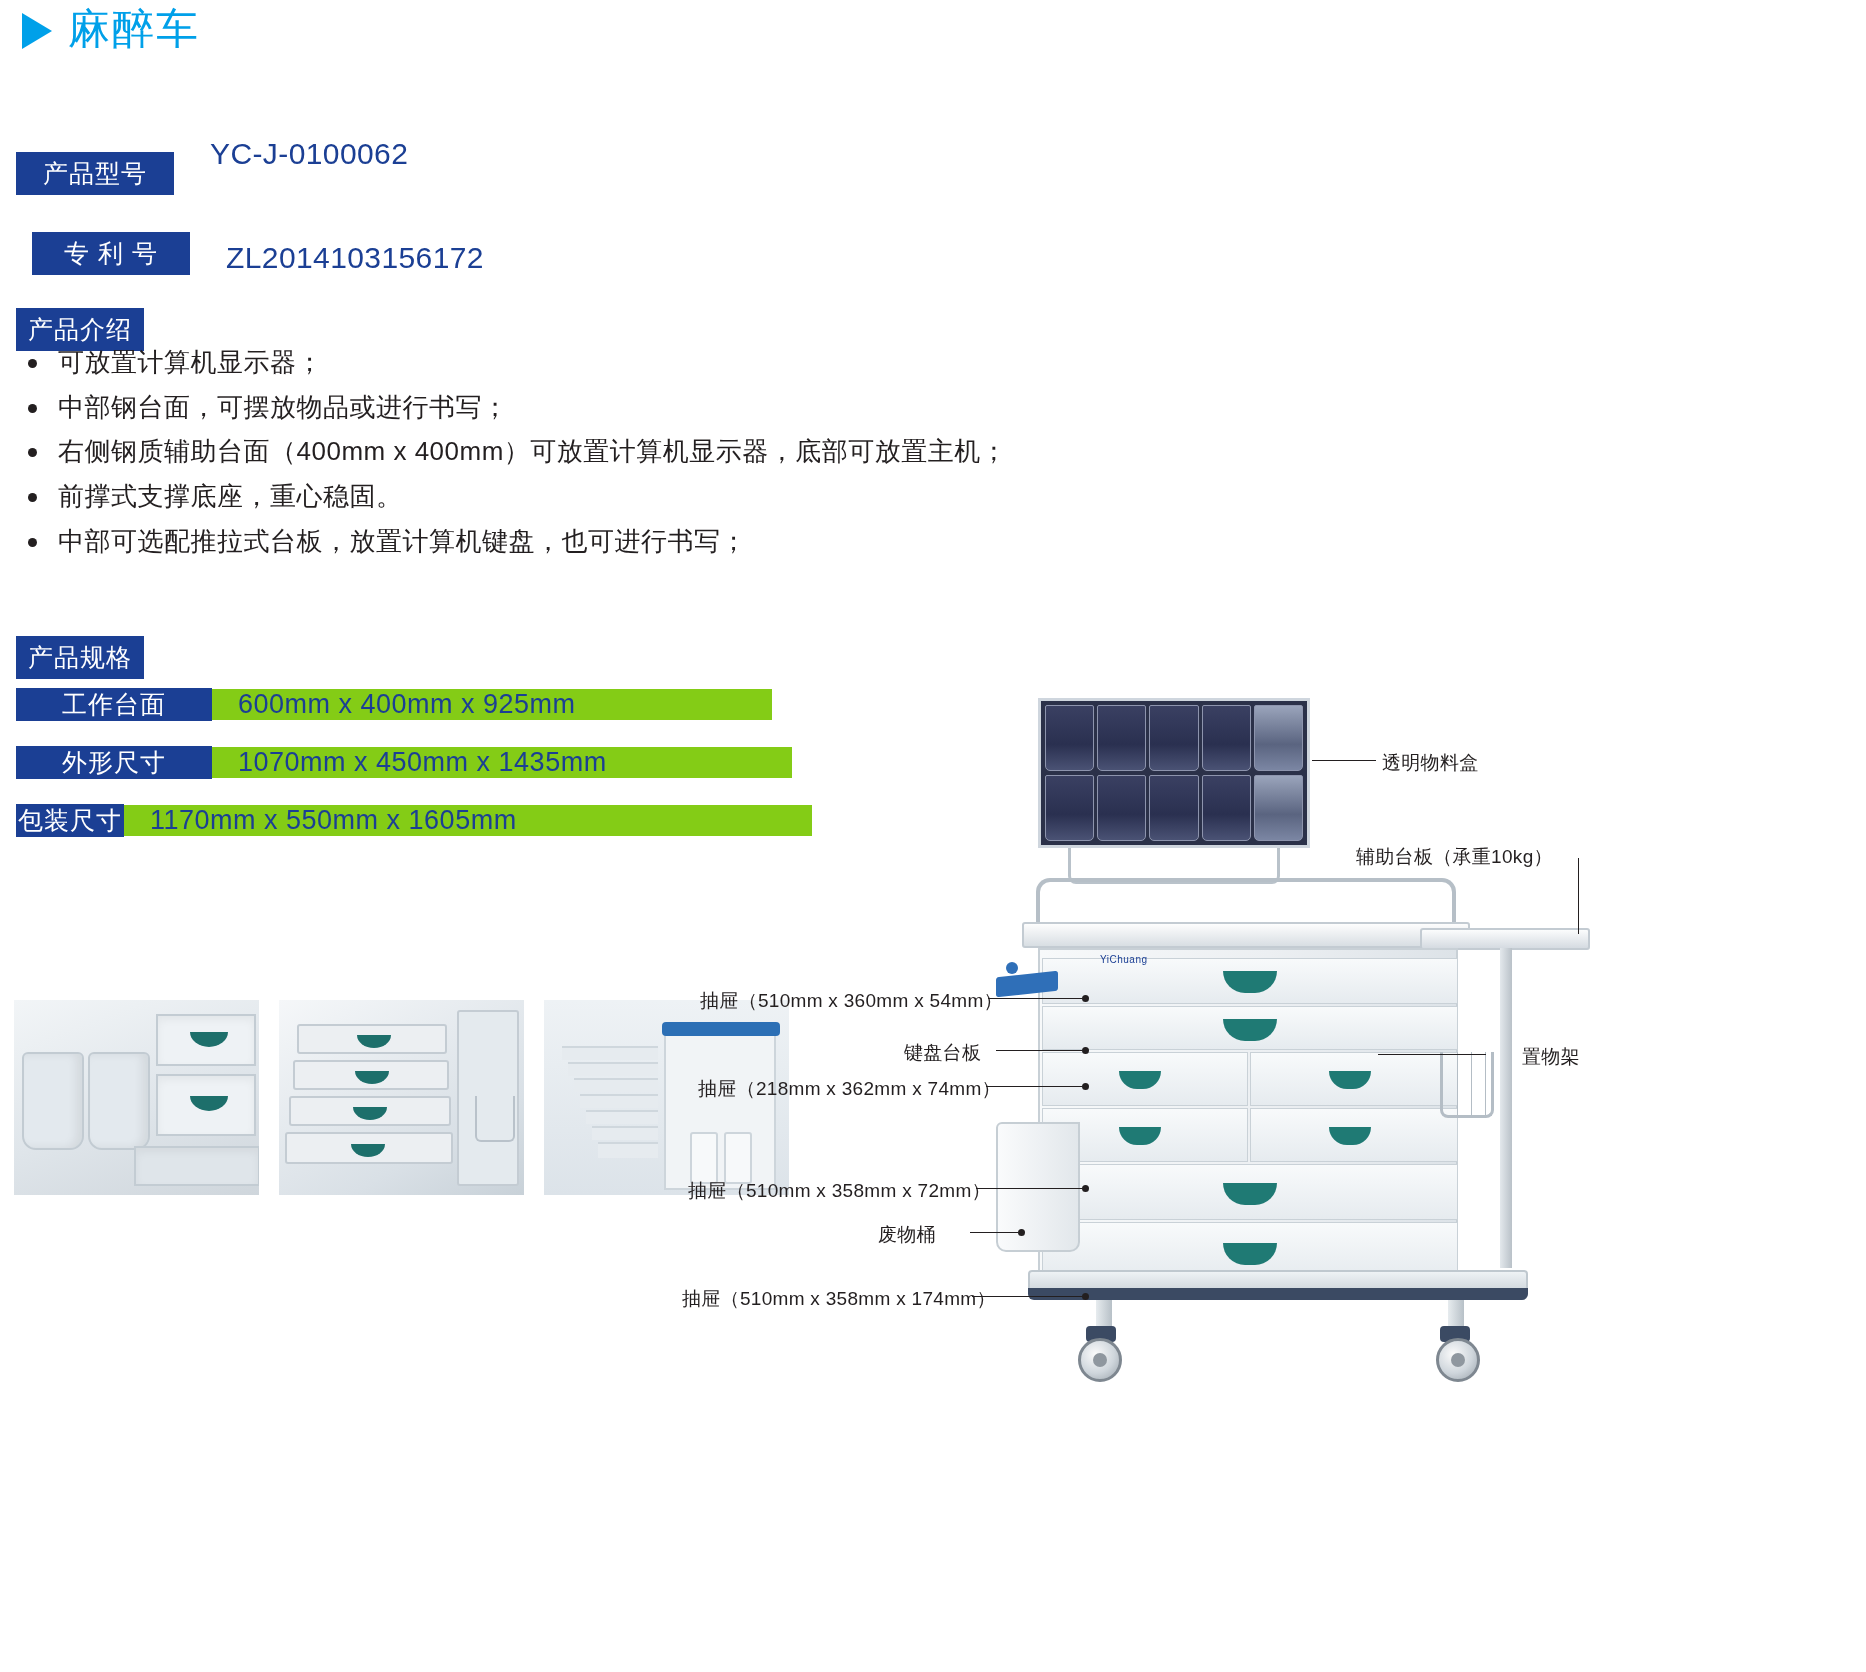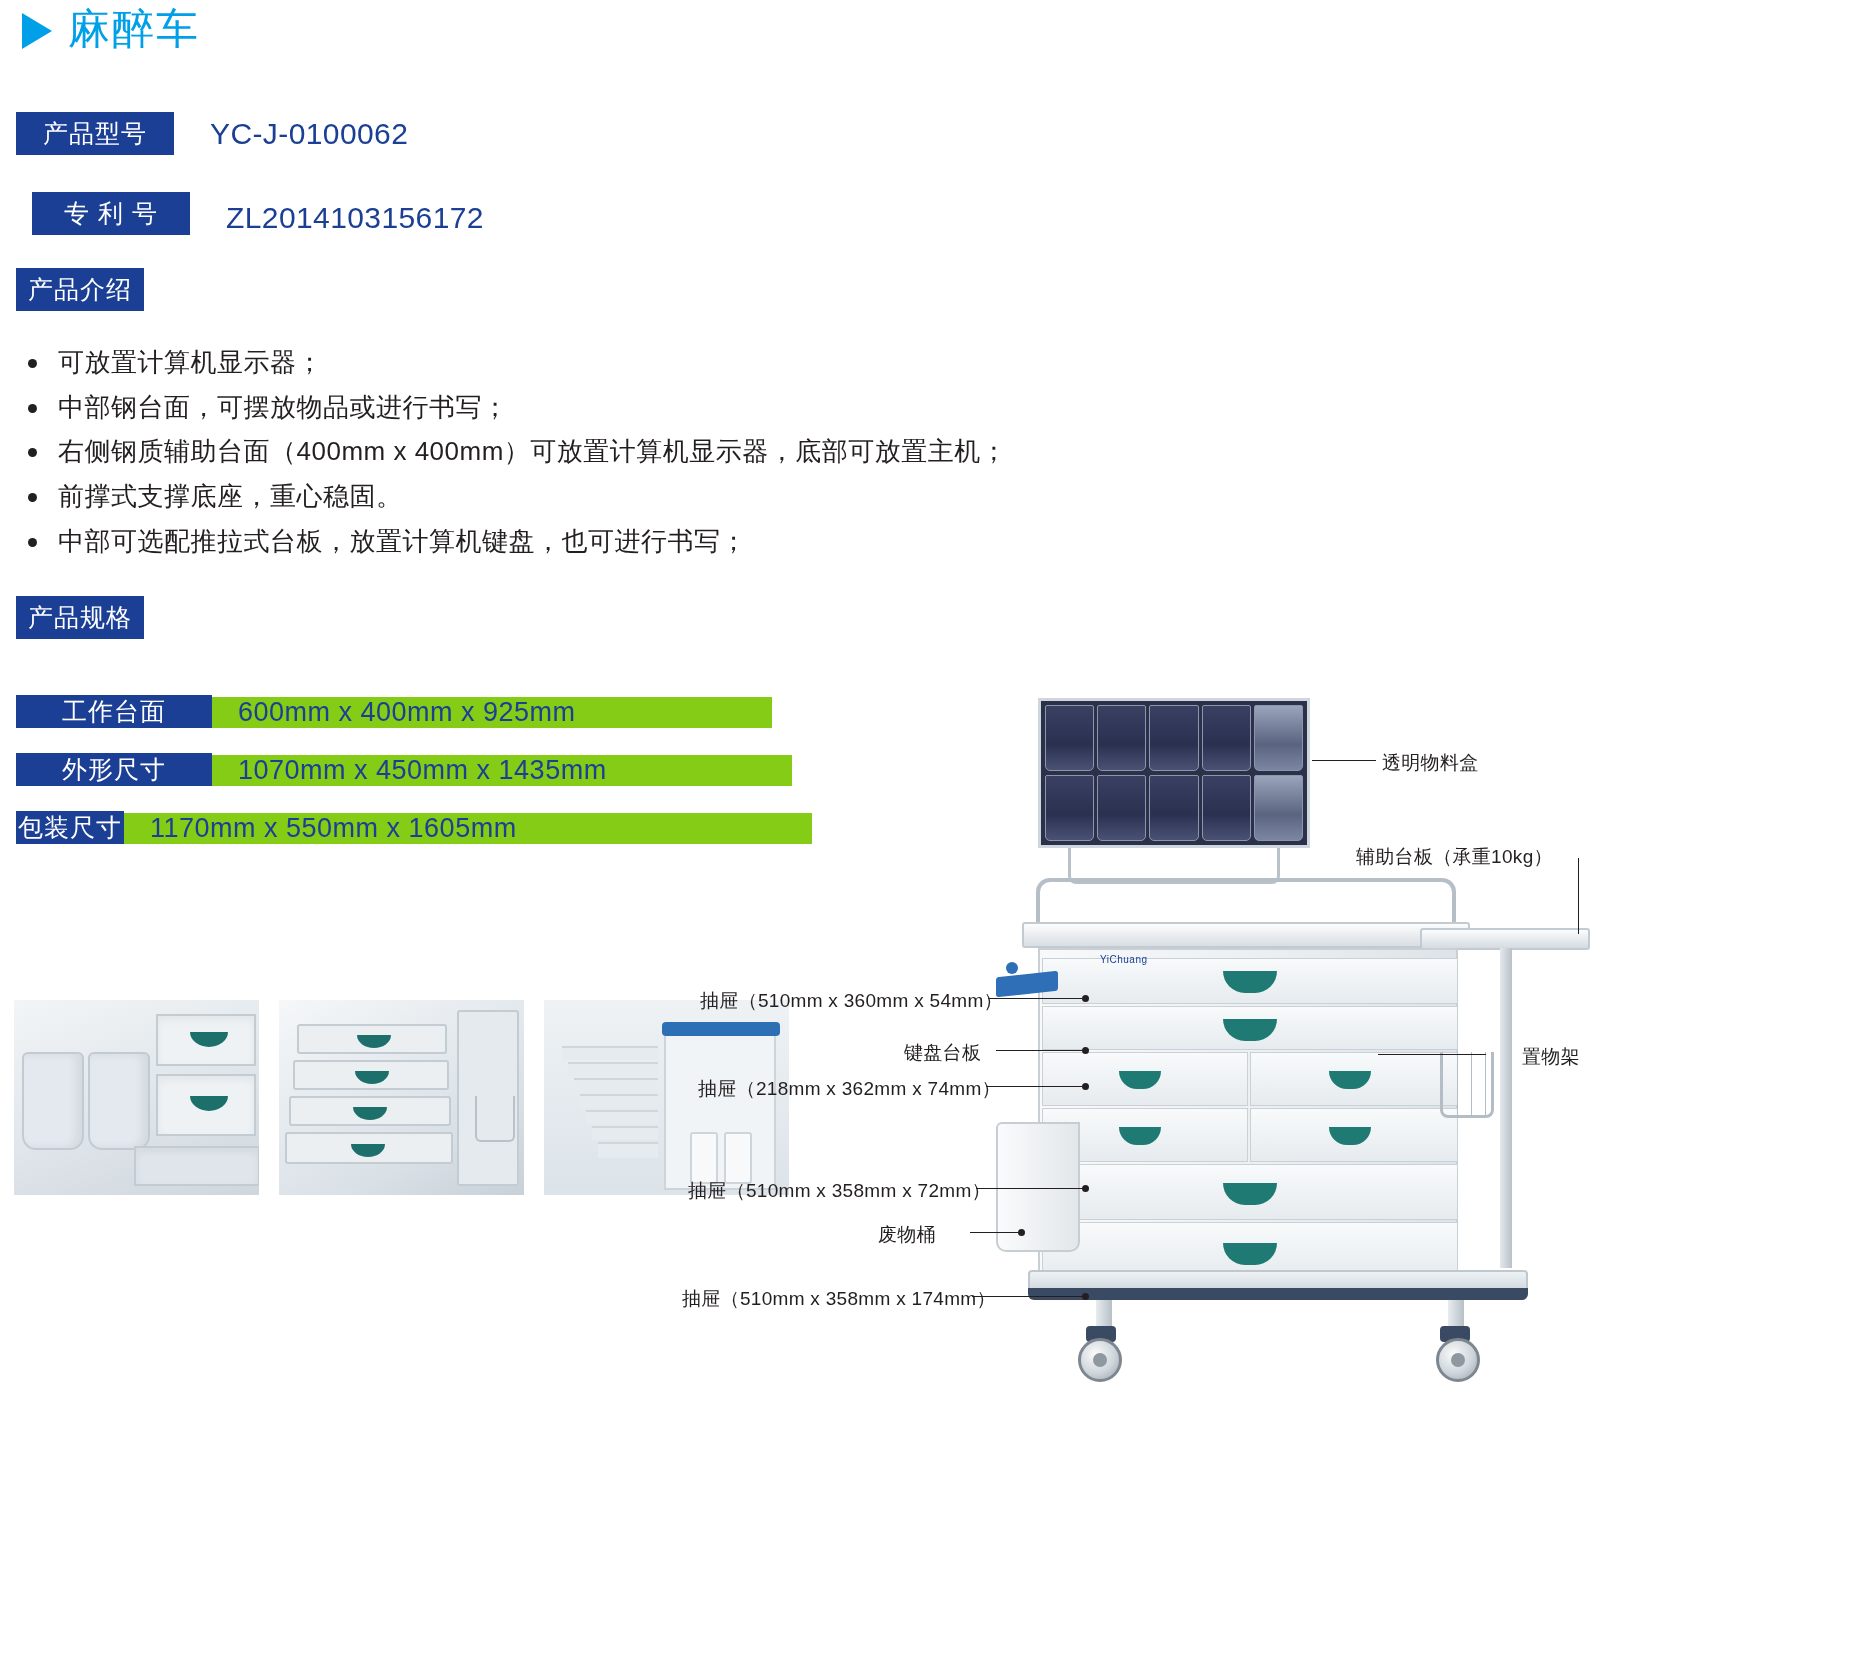--- a/index.html
+++ b/index.html
@@ -39,20 +39,21 @@
 
   
   .chip {
     background: #1b3f94;
     color: #ffffff;
     font-size: 25px;
     letter-spacing: 1px;
     padding: 6px 12px;
     display: inline-block;
     line-height: 1.25;
+    margin-top: 40px;
   }
   .chip.wide { min-width: 158px; text-align: center; }
 
   .field-row {
     position: absolute;
     display: flex;
     align-items: center;
   }
   .field-value {
     color: #1b3f94;
@@ -96,21 +97,21 @@
 
   
   .spec-table {
     position: absolute;
     left: 16px;
     top: 680px;
     width: 796px;
   }
   .spec-row {
     display: flex;
-    align-items: flex-end;
+    align-items: center;
     margin-bottom: 10px;
     height: 48px;
   }
   .spec-key {
     background: #1b3f94;
     color: #fff;
     font-size: 25px;
     width: 196px;
     display: flex;
     align-items: center;

